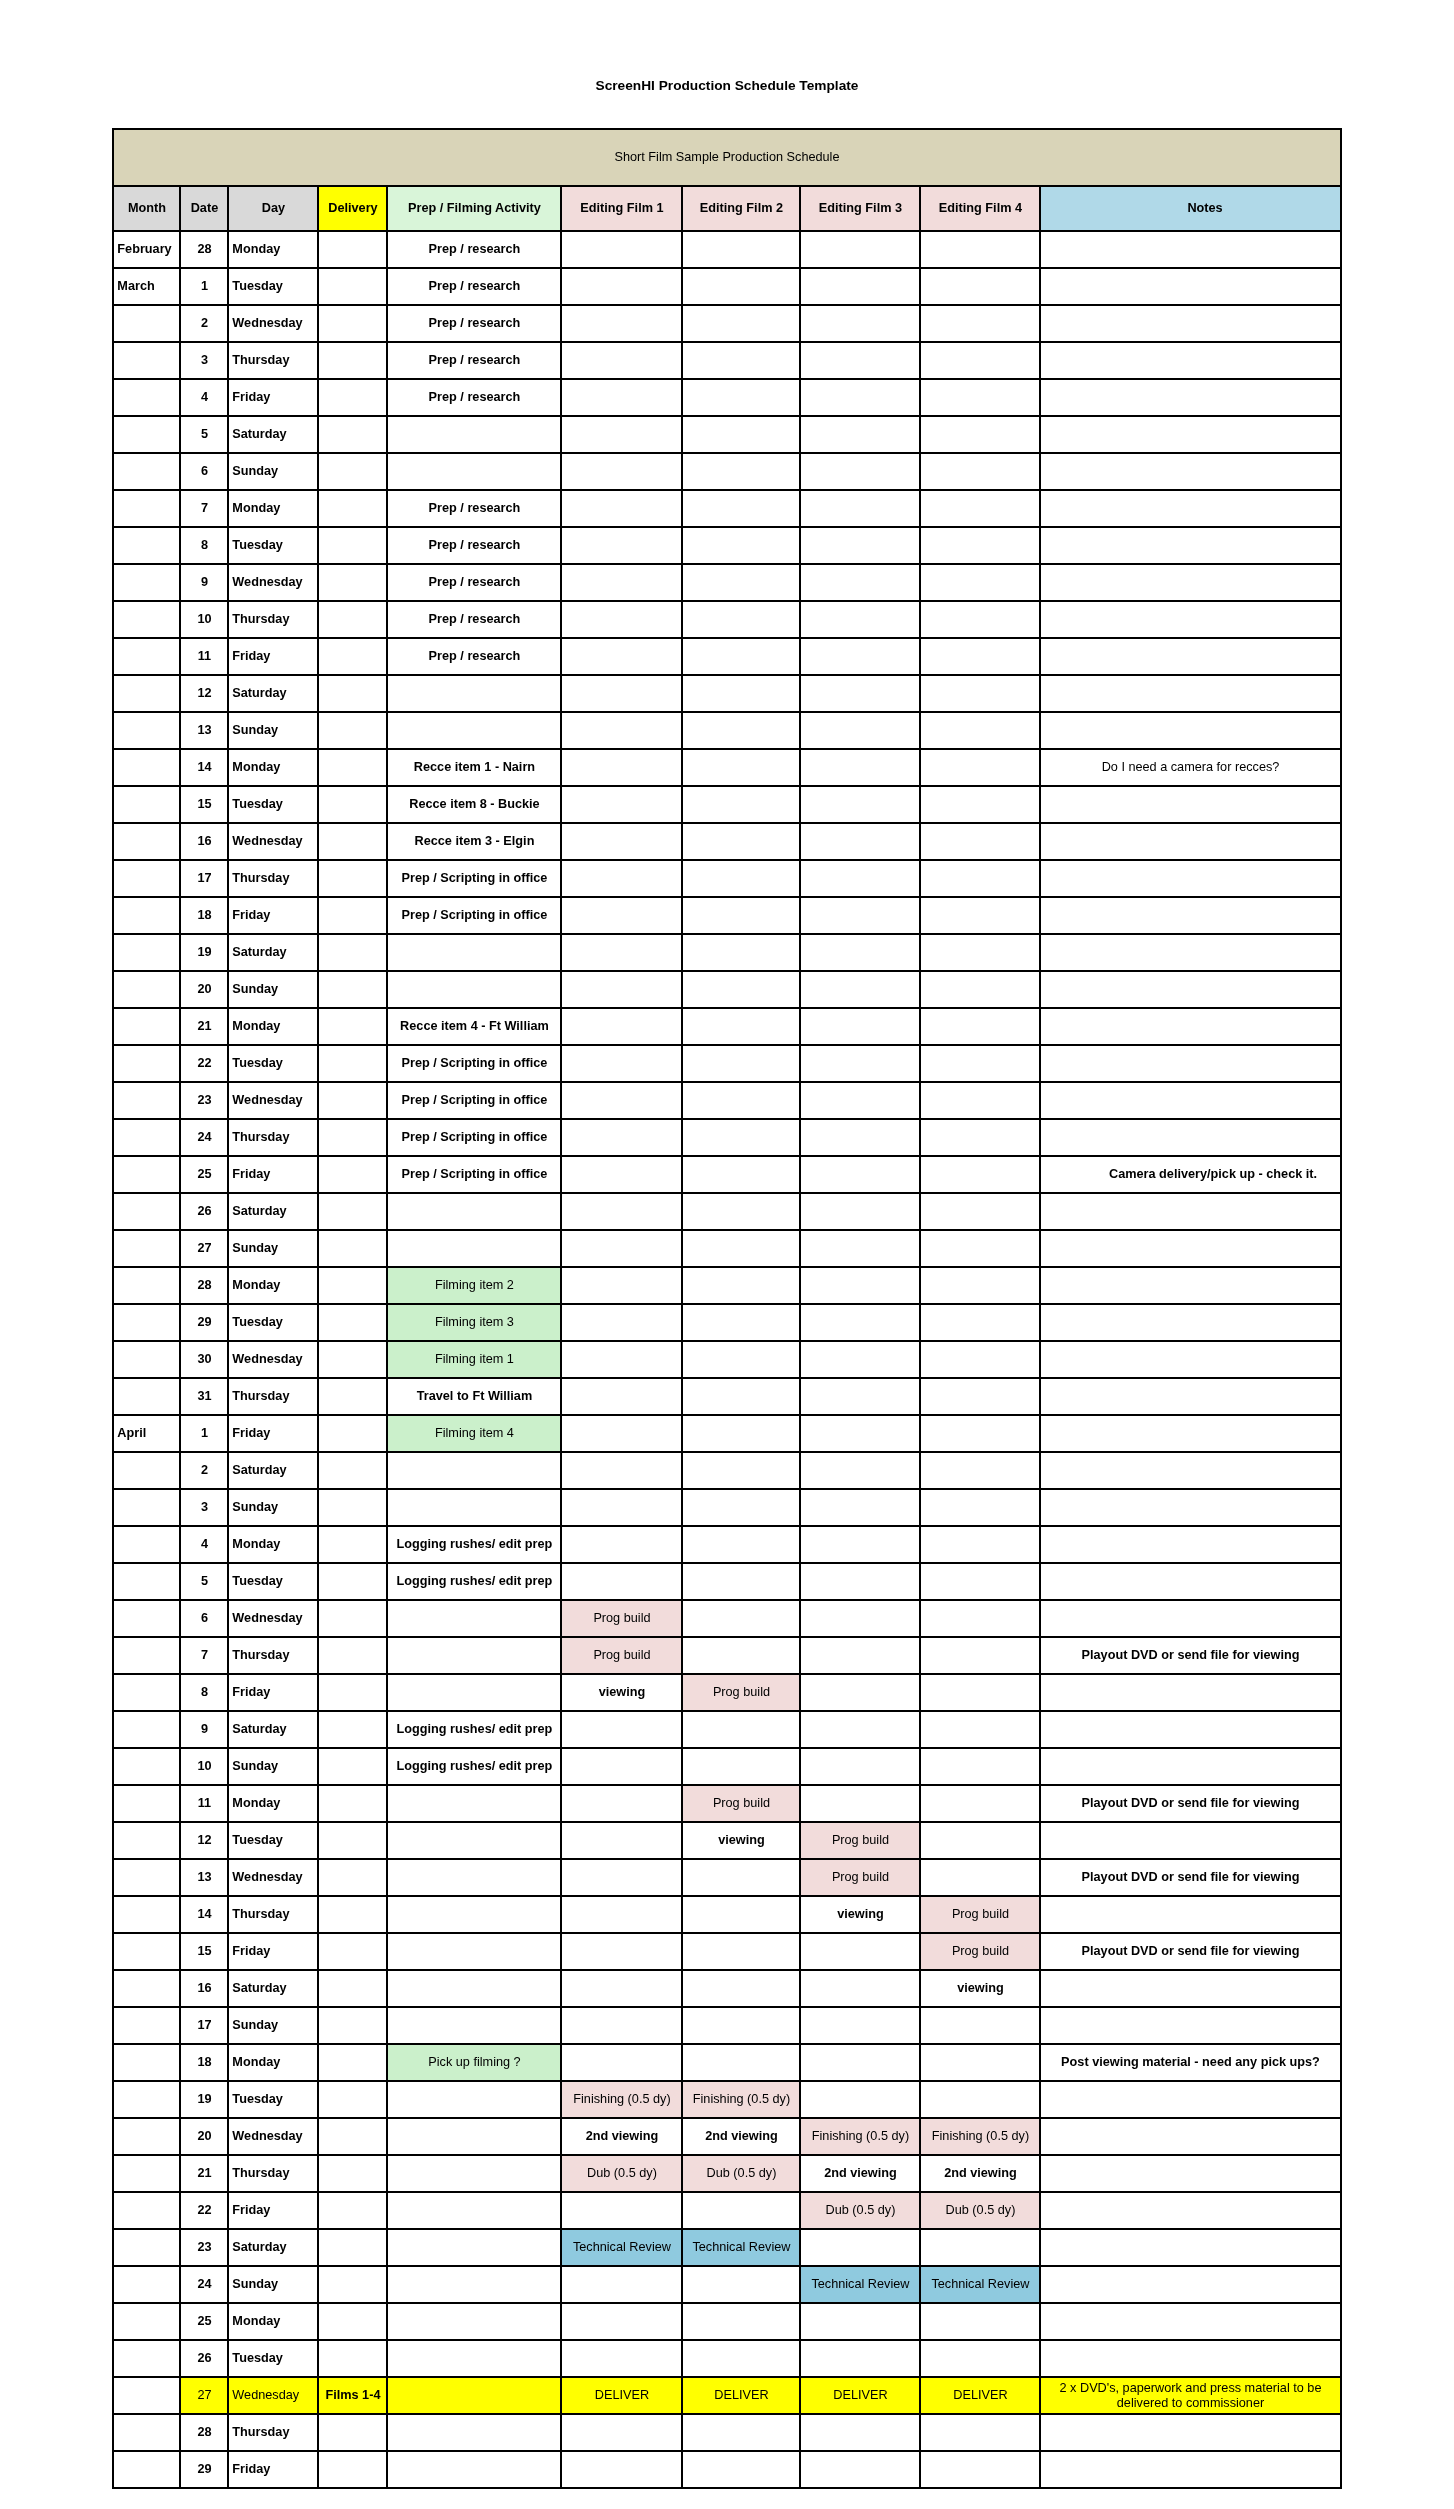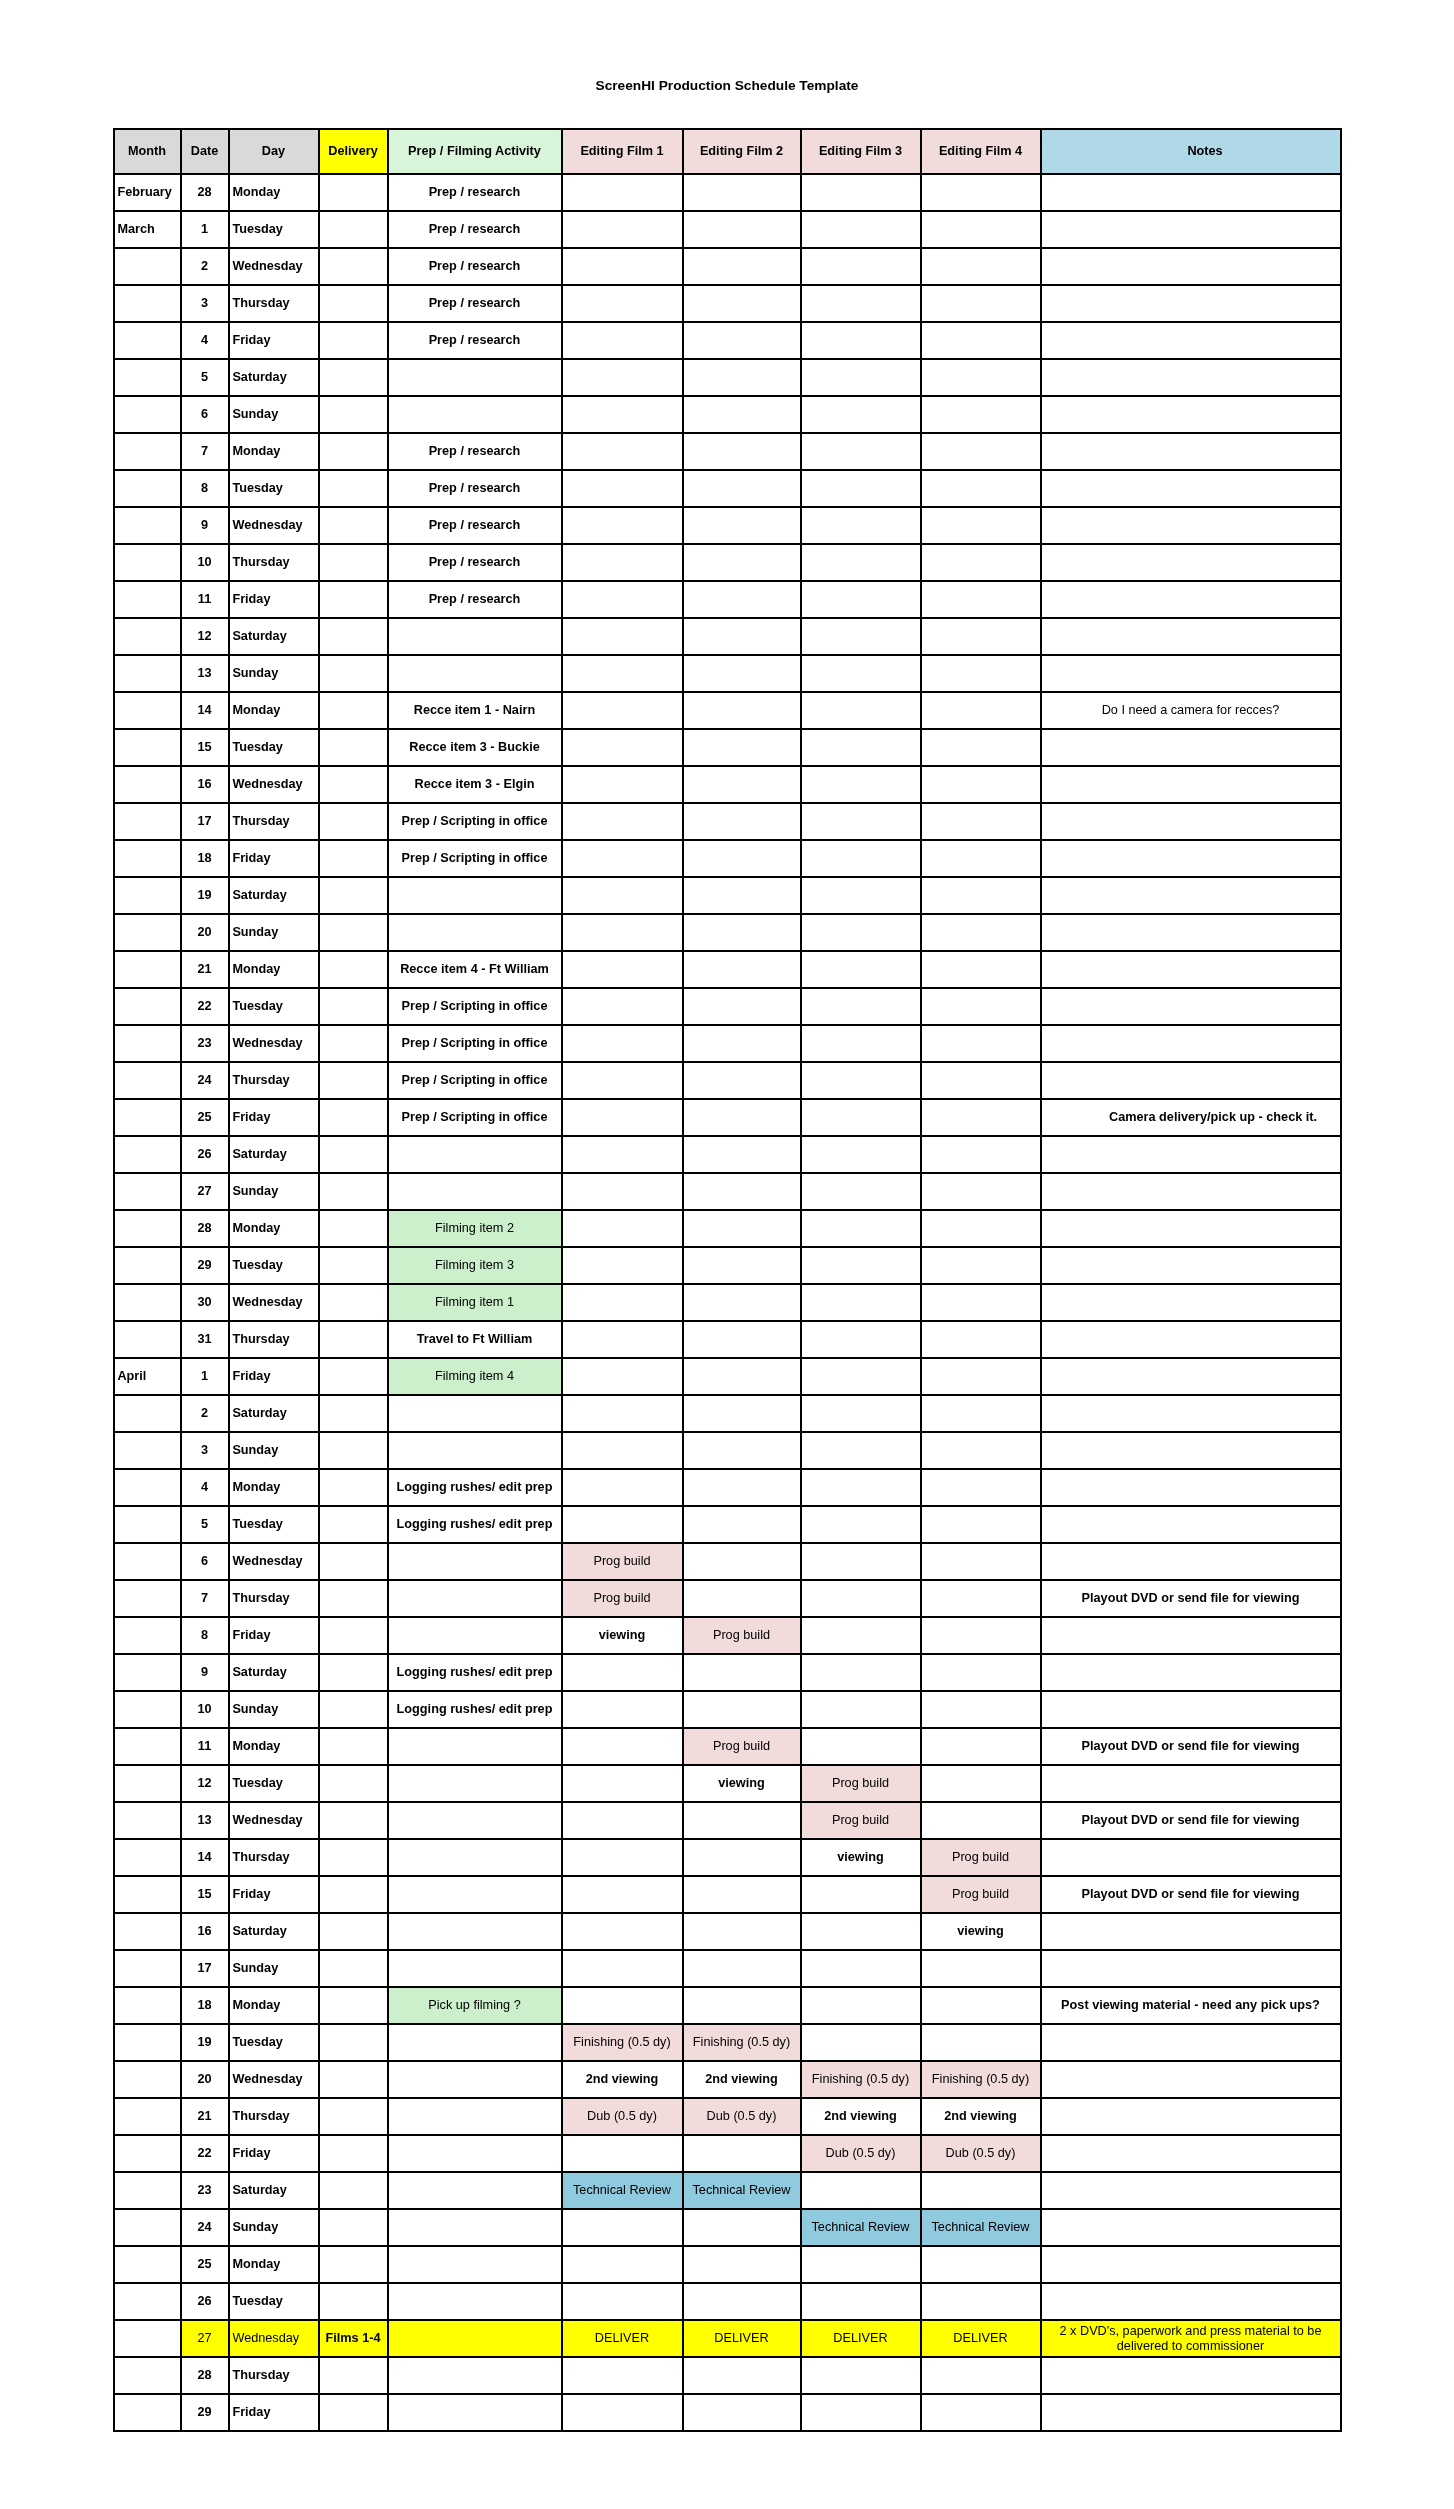--- a/index.html
+++ b/index.html
@@ -67,20 +67,23 @@
         <col style="width:90px">
       <col style="width:69px">
         <col style="width:174px">
         <col style="width:121px">
       <col style="width:118px">
         <col style="width:120px">
         <col style="width:120px">
       <col style="width:300px">
     </colgroup>
     <thead>
+      <tr>
+        <th class="title-cell" colspan="10" id="title-cell" style="background: rgb(217, 212, 184);">Short Film Sample Production Schedule</th>
+      </tr>
       <tr class="header-row" id="header-row">
           <th style="background: rgb(217, 217, 217);">Month</th>
           <th style="background: rgb(217, 217, 217);">Date</th>
           <th style="background: rgb(217, 217, 217);">Day</th>
           <th style="background: rgb(255, 255, 0);">Delivery</th>
           <th style="background: rgb(217, 245, 217);">Prep / Filming Activity</th>
           <th style="background: rgb(242, 220, 219);">Editing Film 1</th>
           <th style="background: rgb(242, 220, 219);">Editing Film 2</th>
           <th style="background: rgb(242, 220, 219);">Editing Film 3</th>
           <th style="background: rgb(242, 220, 219);">Editing Film 4</th>
@@ -266,21 +269,21 @@
           <td class="c-ef"></td>
           <td class="c-ef"></td>
           <td class="c-ef"></td>
           <td class="c-notes" style="font-weight: 400;">Do I need a camera for recces?</td>
         </tr>
         <tr>
           <td class="c-month"></td>
           <td class="c-date">15</td>
           <td class="c-day">Tuesday</td>
           <td class="c-delivery"></td>
-          <td class="c-prep" style="font-weight: 700;">Recce item 3 - Buckie</td>
+          <td class="c-prep" style="font-weight: 700;">Recce item 8 - Buckie</td>
           <td class="c-ef"></td>
           <td class="c-ef"></td>
           <td class="c-ef"></td>
           <td class="c-ef"></td>
           <td class="c-notes"></td>
         </tr>
         <tr>
           <td class="c-month"></td>
           <td class="c-date">16</td>
           <td class="c-day">Wednesday</td>

